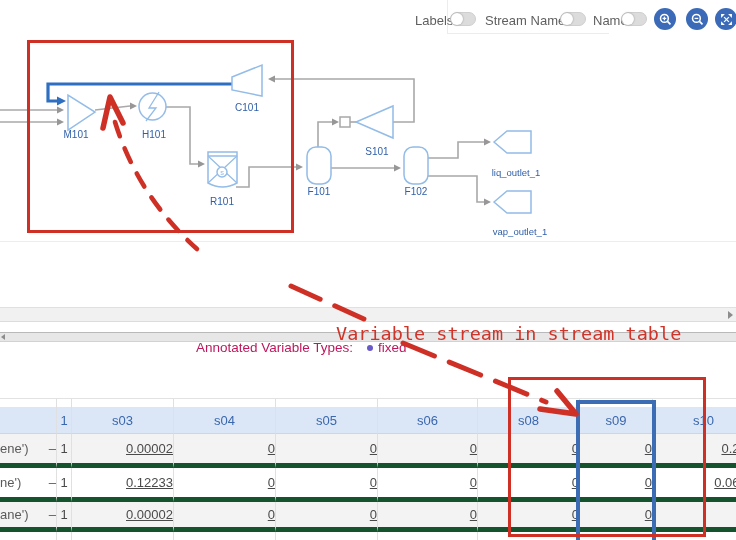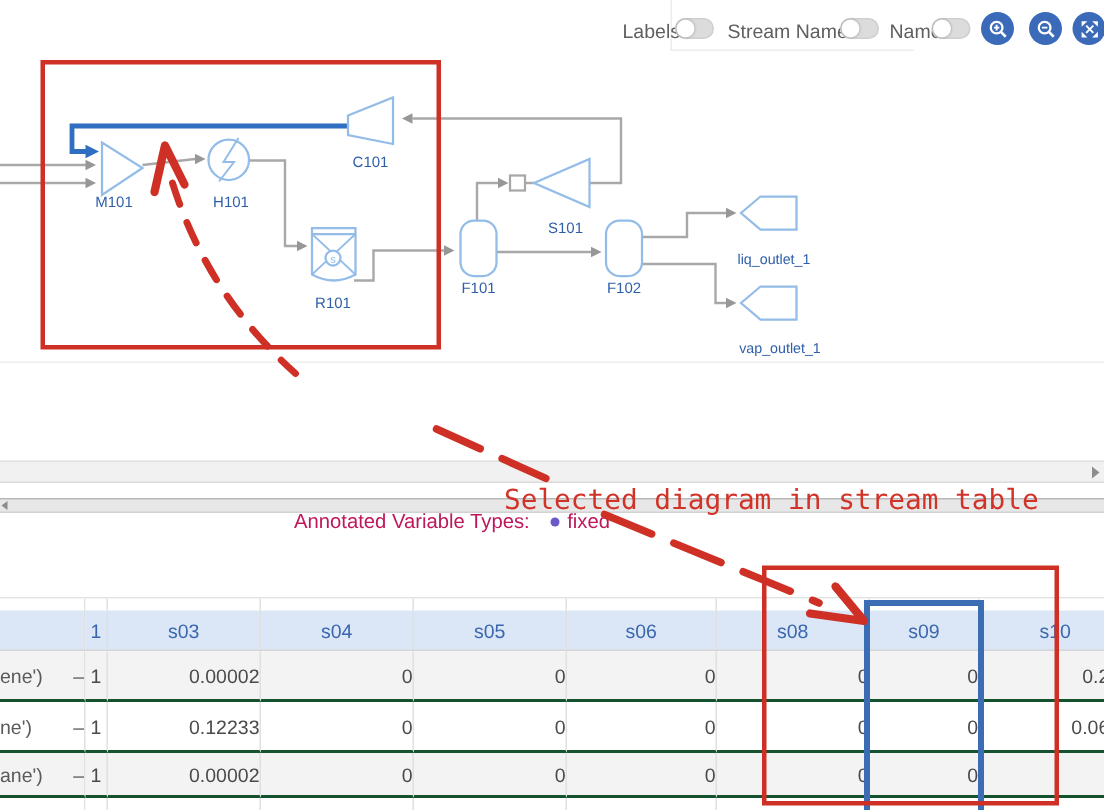--- a/index.html
+++ b/index.html
@@ -33,28 +33,28 @@
   #meta-line{position:absolute;left:196px;top:340px;display:flex;align-items:center;
           font-size:13.5px;color:#be185d;z-index:2;}
   #meta-line .dot{width:6px;height:6px;border-radius:50%;margin:0 5px 0 14px;}
   #table-wrap{position:absolute;left:0;top:398px;width:736px;height:142px;overflow:hidden;
           border-top:1px solid #e2e2e2;z-index:2;}
   table.stream{border-collapse:separate;border-spacing:0;table-layout:fixed;width:754px;font-size:13px;}
   table.stream td,table.stream th{padding:0;overflow:hidden;white-space:nowrap;font-weight:normal;}
   tr.spacer td{height:8px;background:#fff;}
   tr.head th{height:26px;background:#dbe7f6;color:#3a67ae;text-align:center;border-bottom:1px solid #d5d5d5;}
   tr.r{height:34px;color:#4a4a4a;}
-  tr.r td{border-bottom:2px solid #14532d;}
+  tr.r td{border-bottom:5px solid #14532d;}
   tr.r3{height:30px;}
   tr.r4 td{height:30px;background:#fff;border-bottom:none;}
   tr.stripe td{background:#f3f3f3;}
   td.lbl{text-align:left;color:#5a5a5a;}
   td.unit{text-align:right;padding-right:6px;color:#5a5a5a;}
   .bR{border-right:1px solid #e0e0e0;}
-  td.val{text-align:right;padding-right:13px;}
+  td.val{text-align:right;padding-right:13px;text-decoration:underline;}
   td.one,th.one{text-align:center;}
   #col-select{position:absolute;left:576px;top:400px;width:80px;height:146px;
           border:4px solid #3c6cb4;box-sizing:border-box;z-index:4;pointer-events:none;}
   #table-select-box{position:absolute;left:508px;top:377px;width:198px;height:160px;
           border:3px solid #cf3026;box-sizing:border-box;z-index:5;pointer-events:none;}
   
   .note{position:absolute;font-family:"DejaVu Sans Mono","Liberation Mono",monospace;
         font-size:18.5px;color:#d13328;z-index:7;white-space:nowrap;}
   #anno-svg{position:absolute;left:0;top:0;width:736px;height:540px;z-index:7;pointer-events:none;}
 </style>
@@ -276,21 +276,21 @@
             <td class="bR"></td>
             <td></td>
       </tr>
     </tbody>
       </table>
   </div>
 
   <div id="col-select"></div>
   <div id="table-select-box"></div>
 
-  <div class="note" style="left:336px;top:323px">Selected diagram in stream table</div>
+  <div class="note" style="left:336px;top:323px">Variable stream in stream table</div>
 
   <svg id="anno-svg" viewBox="0 0 736 540">
     <g stroke="#cf3026" fill="none" stroke-linecap="round" stroke-linejoin="round">
 
       <polyline points="103,128 110,97 123,123" stroke-width="5.5"></polyline>
       <path d="M 115,122 Q 138,196 197,249" stroke-width="4.6" stroke-dasharray="15 13"></path>
 
       <path d="M 291,286 L 364,319" stroke-width="5" stroke-dasharray="32 16"></path>
 
       <path d="M 403,343 L 546,402" stroke-width="5" stroke-dasharray="34 16"></path>

